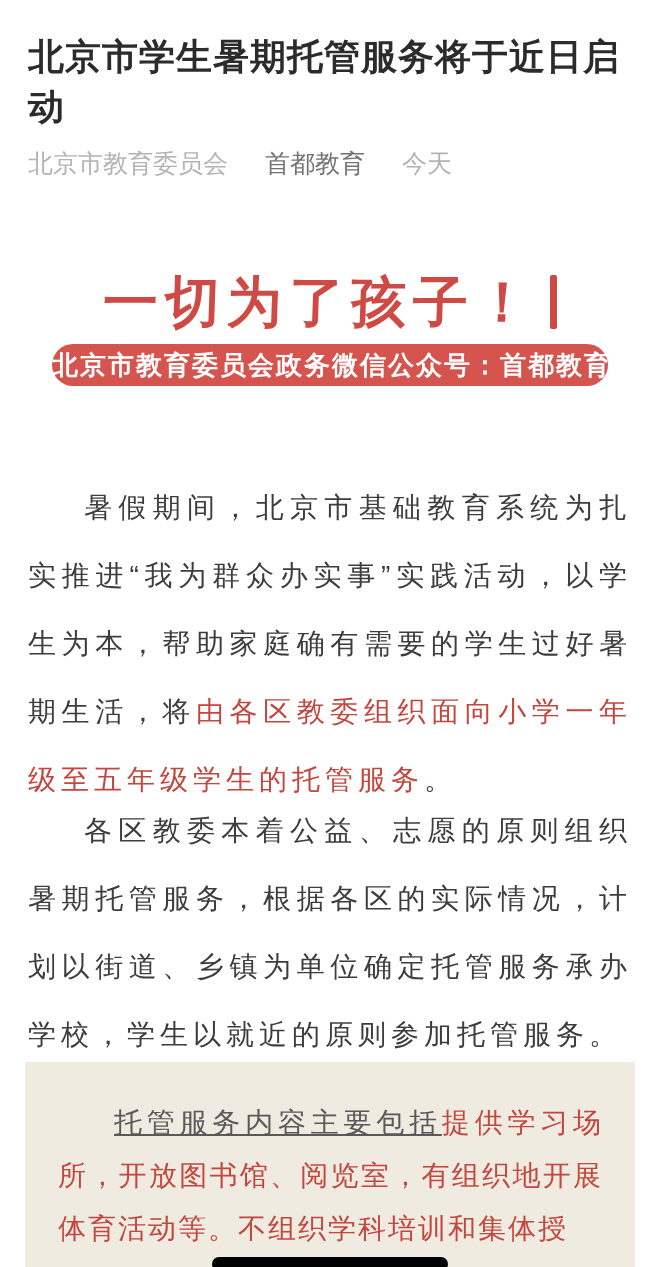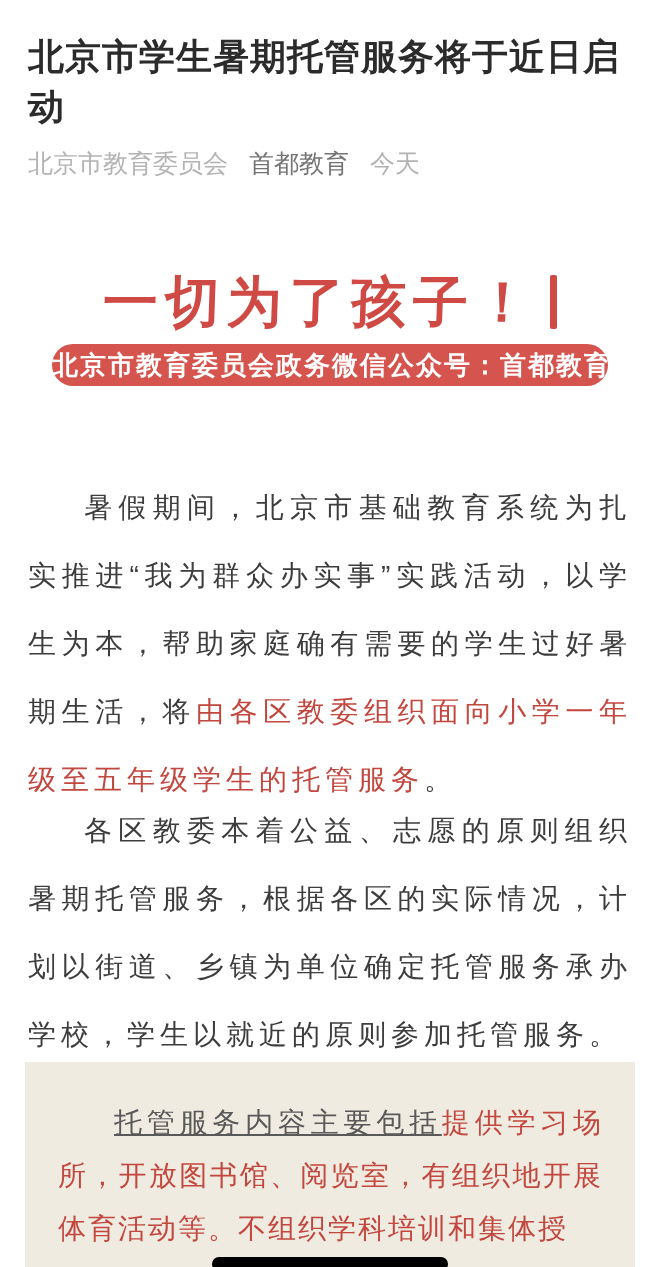--- a/index.html
+++ b/index.html
@@ -12,21 +12,21 @@
   
   .title{
     position:absolute;top:32px;left:28px;right:28px;margin:0;
     font-size:36px;line-height:50px;font-weight:bold;color:#2b2b2b;
     letter-spacing:1px;word-break:break-all;
   }
 
   
   .byline{
     position:absolute;top:150px;left:28px;right:28px;
-    display:flex;align-items:center;gap:21px;
+    display:flex;align-items:center;gap:37px;
     font-size:25px;line-height:26px;color:#b3b3b3;white-space:nowrap;
   }
   .byline .account{color:#737373;text-decoration:none;cursor:pointer;}
 
   
   .banner{position:absolute;top:271px;left:0;right:0;text-align:center;}
   .slogan-row{height:60px;line-height:60px;}
   .slogan{
     display:inline-block;vertical-align:middle;
     font-size:55px;font-weight:bold;color:#cf4a44;

